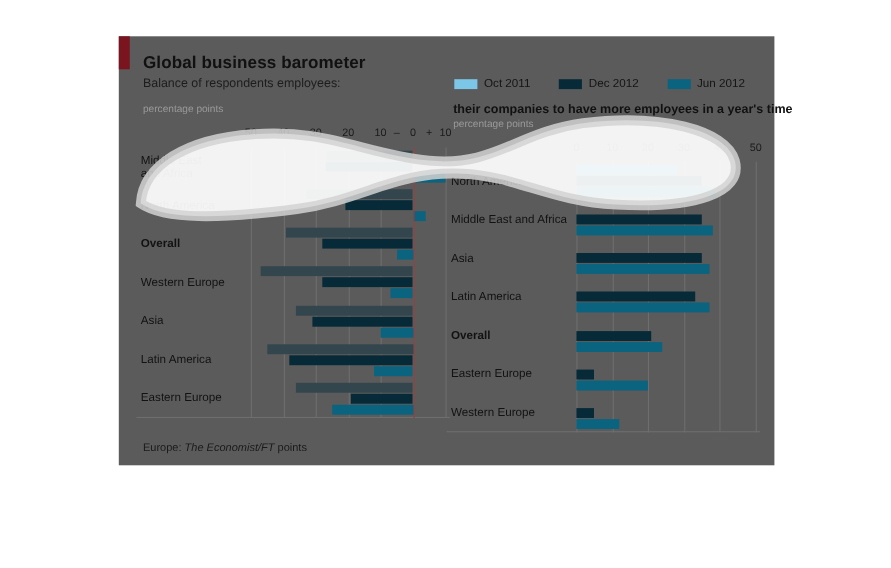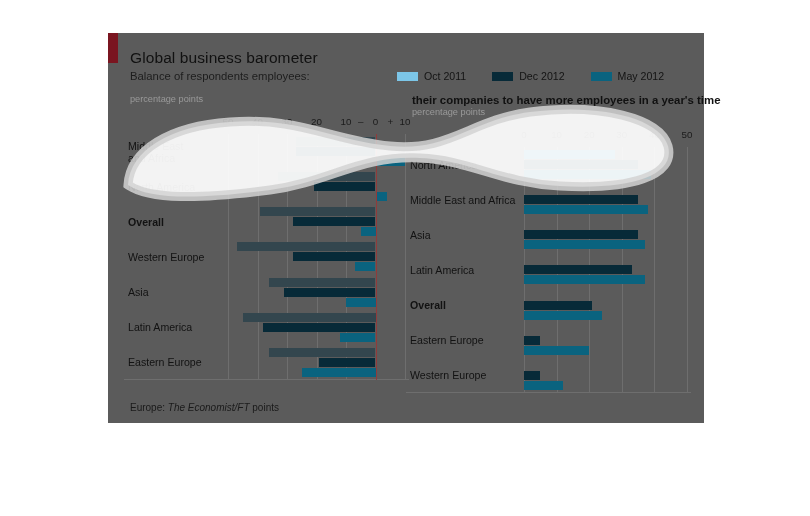--- a/index.html
+++ b/index.html
@@ -9,29 +9,29 @@
 
   
   #card{
     position:absolute;left:108px;top:33px;width:596px;height:390px;
     background:#5b5b5b;
   }
   #accent{position:absolute;left:0;top:0;width:10px;height:30px;background:#7a1520;}
 
   #title{
     position:absolute;left:22px;top:16px;
-    font-size:15.5px;font-weight:normal;color:#111111;letter-spacing:.1px;
+    font-size:15.5px;font-weight:bold;color:#111111;letter-spacing:.1px;
   }
   #subtitle{
     position:absolute;left:22px;top:37px;
     font-size:11.3px;color:#1d1d1d;
   }
 
   
-  #legend{position:absolute;left:289px;top:37px;display:flex;gap:26px;align-items:center;}
+  #legend{position:absolute;left:305px;top:37px;display:flex;gap:26px;align-items:center;}
   .lg{display:flex;align-items:center;gap:6px;}
   .sw{width:21px;height:9px;display:block;}
   .lgt{font-size:10.6px;color:#141414;white-space:nowrap;}
 
   
   .panel{position:absolute;top:61px;width:285px;height:312px;}
   #panelL{left:16px;}
   #panelR{left:298px;}
 
   .phead{font-size:11.4px;color:#111111;font-weight:bold;margin:0 0 1px 6px;white-space:nowrap;}
@@ -76,21 +76,21 @@
         <div class="lg">
           <span class="sw" style="background: rgb(124, 198, 232);"></span>
           <span class="lgt">Oct 2011</span>
         </div>
         <div class="lg">
           <span class="sw" style="background: rgb(7, 42, 56);"></span>
           <span class="lgt">Dec 2012</span>
         </div>
         <div class="lg">
           <span class="sw" style="background: rgb(10, 99, 127);"></span>
-          <span class="lgt">May 2012</span>
+          <span class="lgt">Jun 2012</span>
         </div>
       </div>
 
     <div class="panel" id="panelL">
       <div class="punits">percentage points</div>
       <div class="axis" id="axisL">
           <div class="atk" style="left: 104px;">50</div>
           <div class="atk" style="left: 133.5px;">40</div>
           <div class="atk" style="left: 163px;">30</div>
           <div class="atk" style="left: 192.5px;">20</div>

